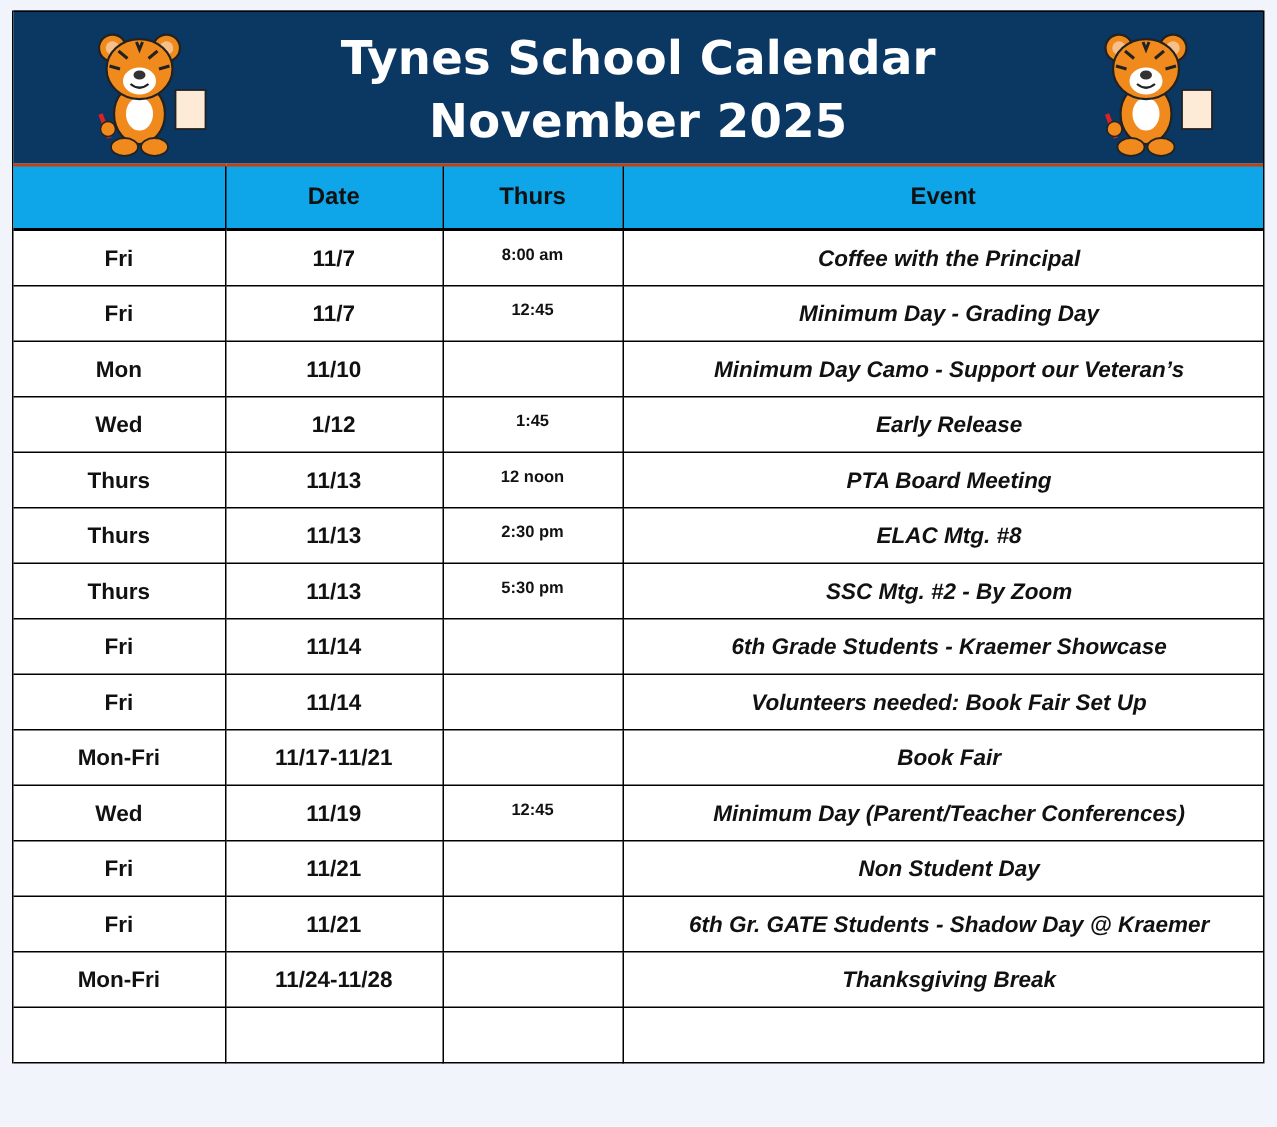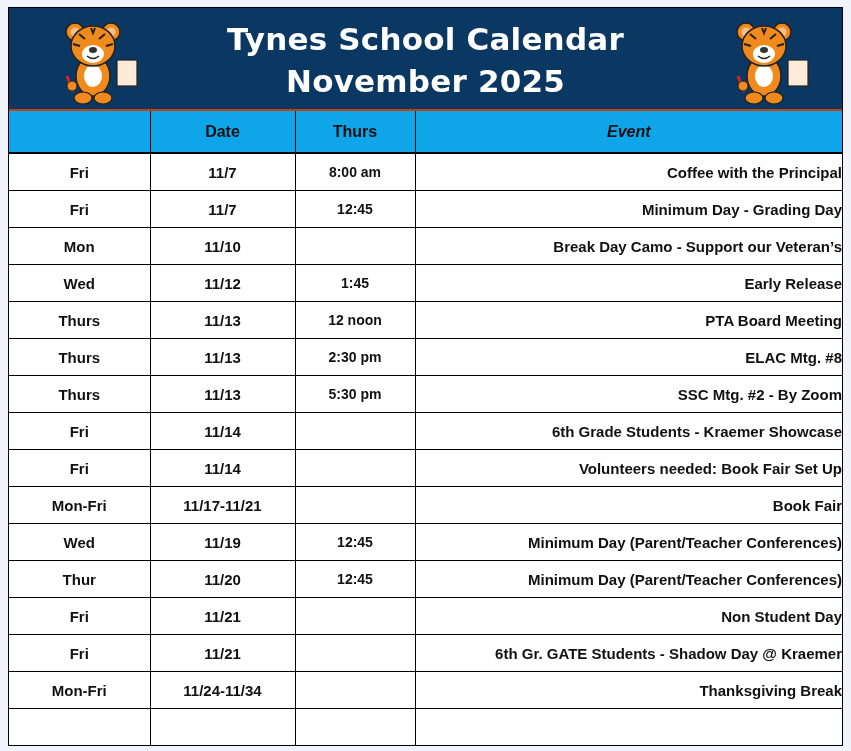--- a/index.html
+++ b/index.html
@@ -26,28 +26,28 @@
   }
   .tiger { position: absolute; top: 10px; width: 90px; height: 90px; }
   .tiger.left { left: 44px; }
   .tiger.right { left: 715px; }
   table { border-collapse: collapse; width: 833px; table-layout: fixed; }
   th {
     background: #0ea5e9; height: 39px; font-weight: bold; font-size: 16px;
     color: #111; border-right: 1px solid #000; border-bottom: 2px solid #000;
     border-top: 2px solid #c2410c;
   }
-  th:last-child { border-right: none; font-style: italic; }
+  th:last-child { border-right: none; }
   td {
     height: 36px; border-right: 1px solid #000; border-bottom: 1px solid #000;
     font-weight: bold; font-size: 15px; color: #111; text-align: center;
     padding: 0;
   }
-  td:last-child { border-right: none; text-align: right; padding-left: 8px; }
-  td.time { font-size: 14px; vertical-align: top; padding-top: 10px; height: 26px; }
+  td:last-child { border-right: none; text-align: center; padding-left: 8px; font-style: italic; }
+  td.time { font-size: 11px; vertical-align: top; padding-top: 10px; height: 26px; }
   td.time.empty { padding-top: 0; }
 </style>
 </head>
 <body>
 
 <div class="sheet">
   <div class="banner">
     <svg class="tiger left" viewBox="0 0 90 90">
       <g>
         <circle cx="22" cy="14" r="9" fill="#f08a1c" stroke="#222" stroke-width="1.5"></circle>
@@ -119,25 +119,25 @@
         <tr>
           <td>Fri</td>
           <td>11/7</td>
           <td class="time">12:45</td>
           <td>Minimum Day - Grading Day</td>
         </tr>
         <tr>
           <td>Mon</td>
           <td>11/10</td>
           <td class="time empty"></td>
-          <td>Break Day Camo - Support our Veteran’s</td>
+          <td>Minimum Day Camo - Support our Veteran’s</td>
         </tr>
         <tr>
           <td>Wed</td>
-          <td>11/12</td>
+          <td>1/12</td>
           <td class="time">1:45</td>
           <td>Early Release</td>
         </tr>
         <tr>
           <td>Thurs</td>
           <td>11/13</td>
           <td class="time">12 noon</td>
           <td>PTA Board Meeting</td>
         </tr>
         <tr>
@@ -170,40 +170,34 @@
           <td class="time empty"></td>
           <td>Book Fair</td>
         </tr>
         <tr>
           <td>Wed</td>
           <td>11/19</td>
           <td class="time">12:45</td>
           <td>Minimum Day (Parent/Teacher Conferences)</td>
         </tr>
         <tr>
-          <td>Thur</td>
-          <td>11/20</td>
-          <td class="time">12:45</td>
-          <td>Minimum Day (Parent/Teacher Conferences)</td>
-        </tr>
-        <tr>
           <td>Fri</td>
           <td>11/21</td>
           <td class="time empty"></td>
           <td>Non Student Day</td>
         </tr>
         <tr>
           <td>Fri</td>
           <td>11/21</td>
           <td class="time empty"></td>
           <td>6th Gr.  GATE Students - Shadow Day @ Kraemer</td>
         </tr>
         <tr>
           <td>Mon-Fri</td>
-          <td>11/24-11/34</td>
+          <td>11/24-11/28</td>
           <td class="time empty"></td>
           <td>Thanksgiving Break</td>
         </tr>
         <tr>
           <td></td>
           <td></td>
           <td class="time empty"></td>
           <td></td>
         </tr>
       </tbody>

